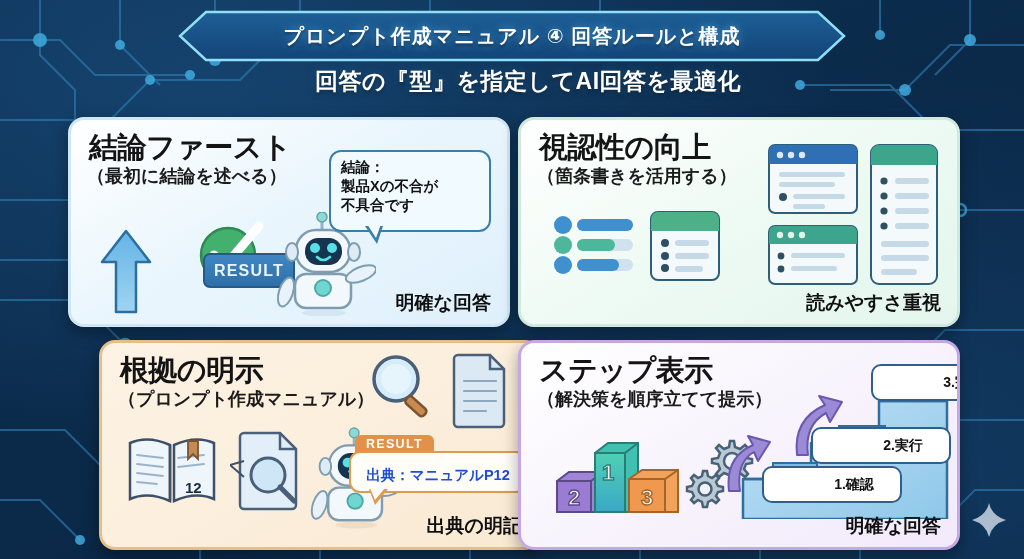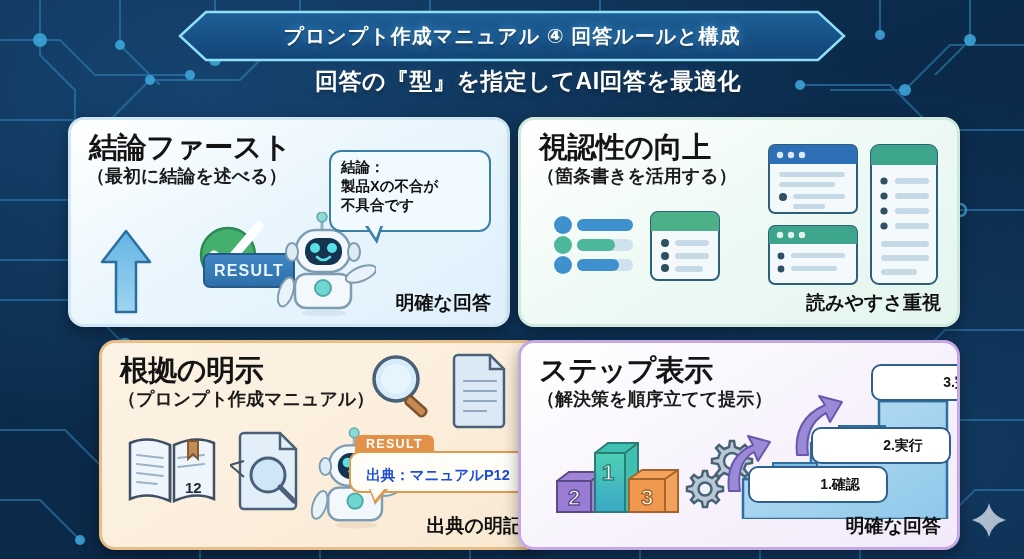--- a/index.html
+++ b/index.html
@@ -78,21 +78,21 @@
     padding:2px 11px 3px;border-radius:6px 6px 0 0;}
 
   .result-badge{position:absolute;left:132px;top:133px;width:88px;height:31px;
     background:linear-gradient(180deg,#3f87c4,#2f6fa8);border:2px solid #25598a;
     border-radius:7px;display:flex;align-items:center;justify-content:center;
     color:#eaf4ff;font-size:16px;font-weight:bold;letter-spacing:1.2px;}
 
   .step-lbl{position:absolute;background:#ffffff;border:2px solid #2f5f8d;
     border-radius:10px;font-size:14px;font-weight:bold;color:#111;
     display:flex;align-items:center;justify-content:center;white-space:nowrap;padding-left:44px;}
-  #stp1{left:227px;top:123px;width:92px;height:33px;}
+  #stp1{left:241px;top:123px;width:92px;height:33px;}
   #stp2{left:290px;top:84px;width:92px;height:33px;border-radius:10px;}
   #stp3{left:350px;top:21px;width:92px;height:33px;}
 
   .sparkle{position:absolute;right:18px;bottom:22px;width:34px;height:34px;}
 </style>
 </head>
 <body>
 
 <div id="stage">
 

